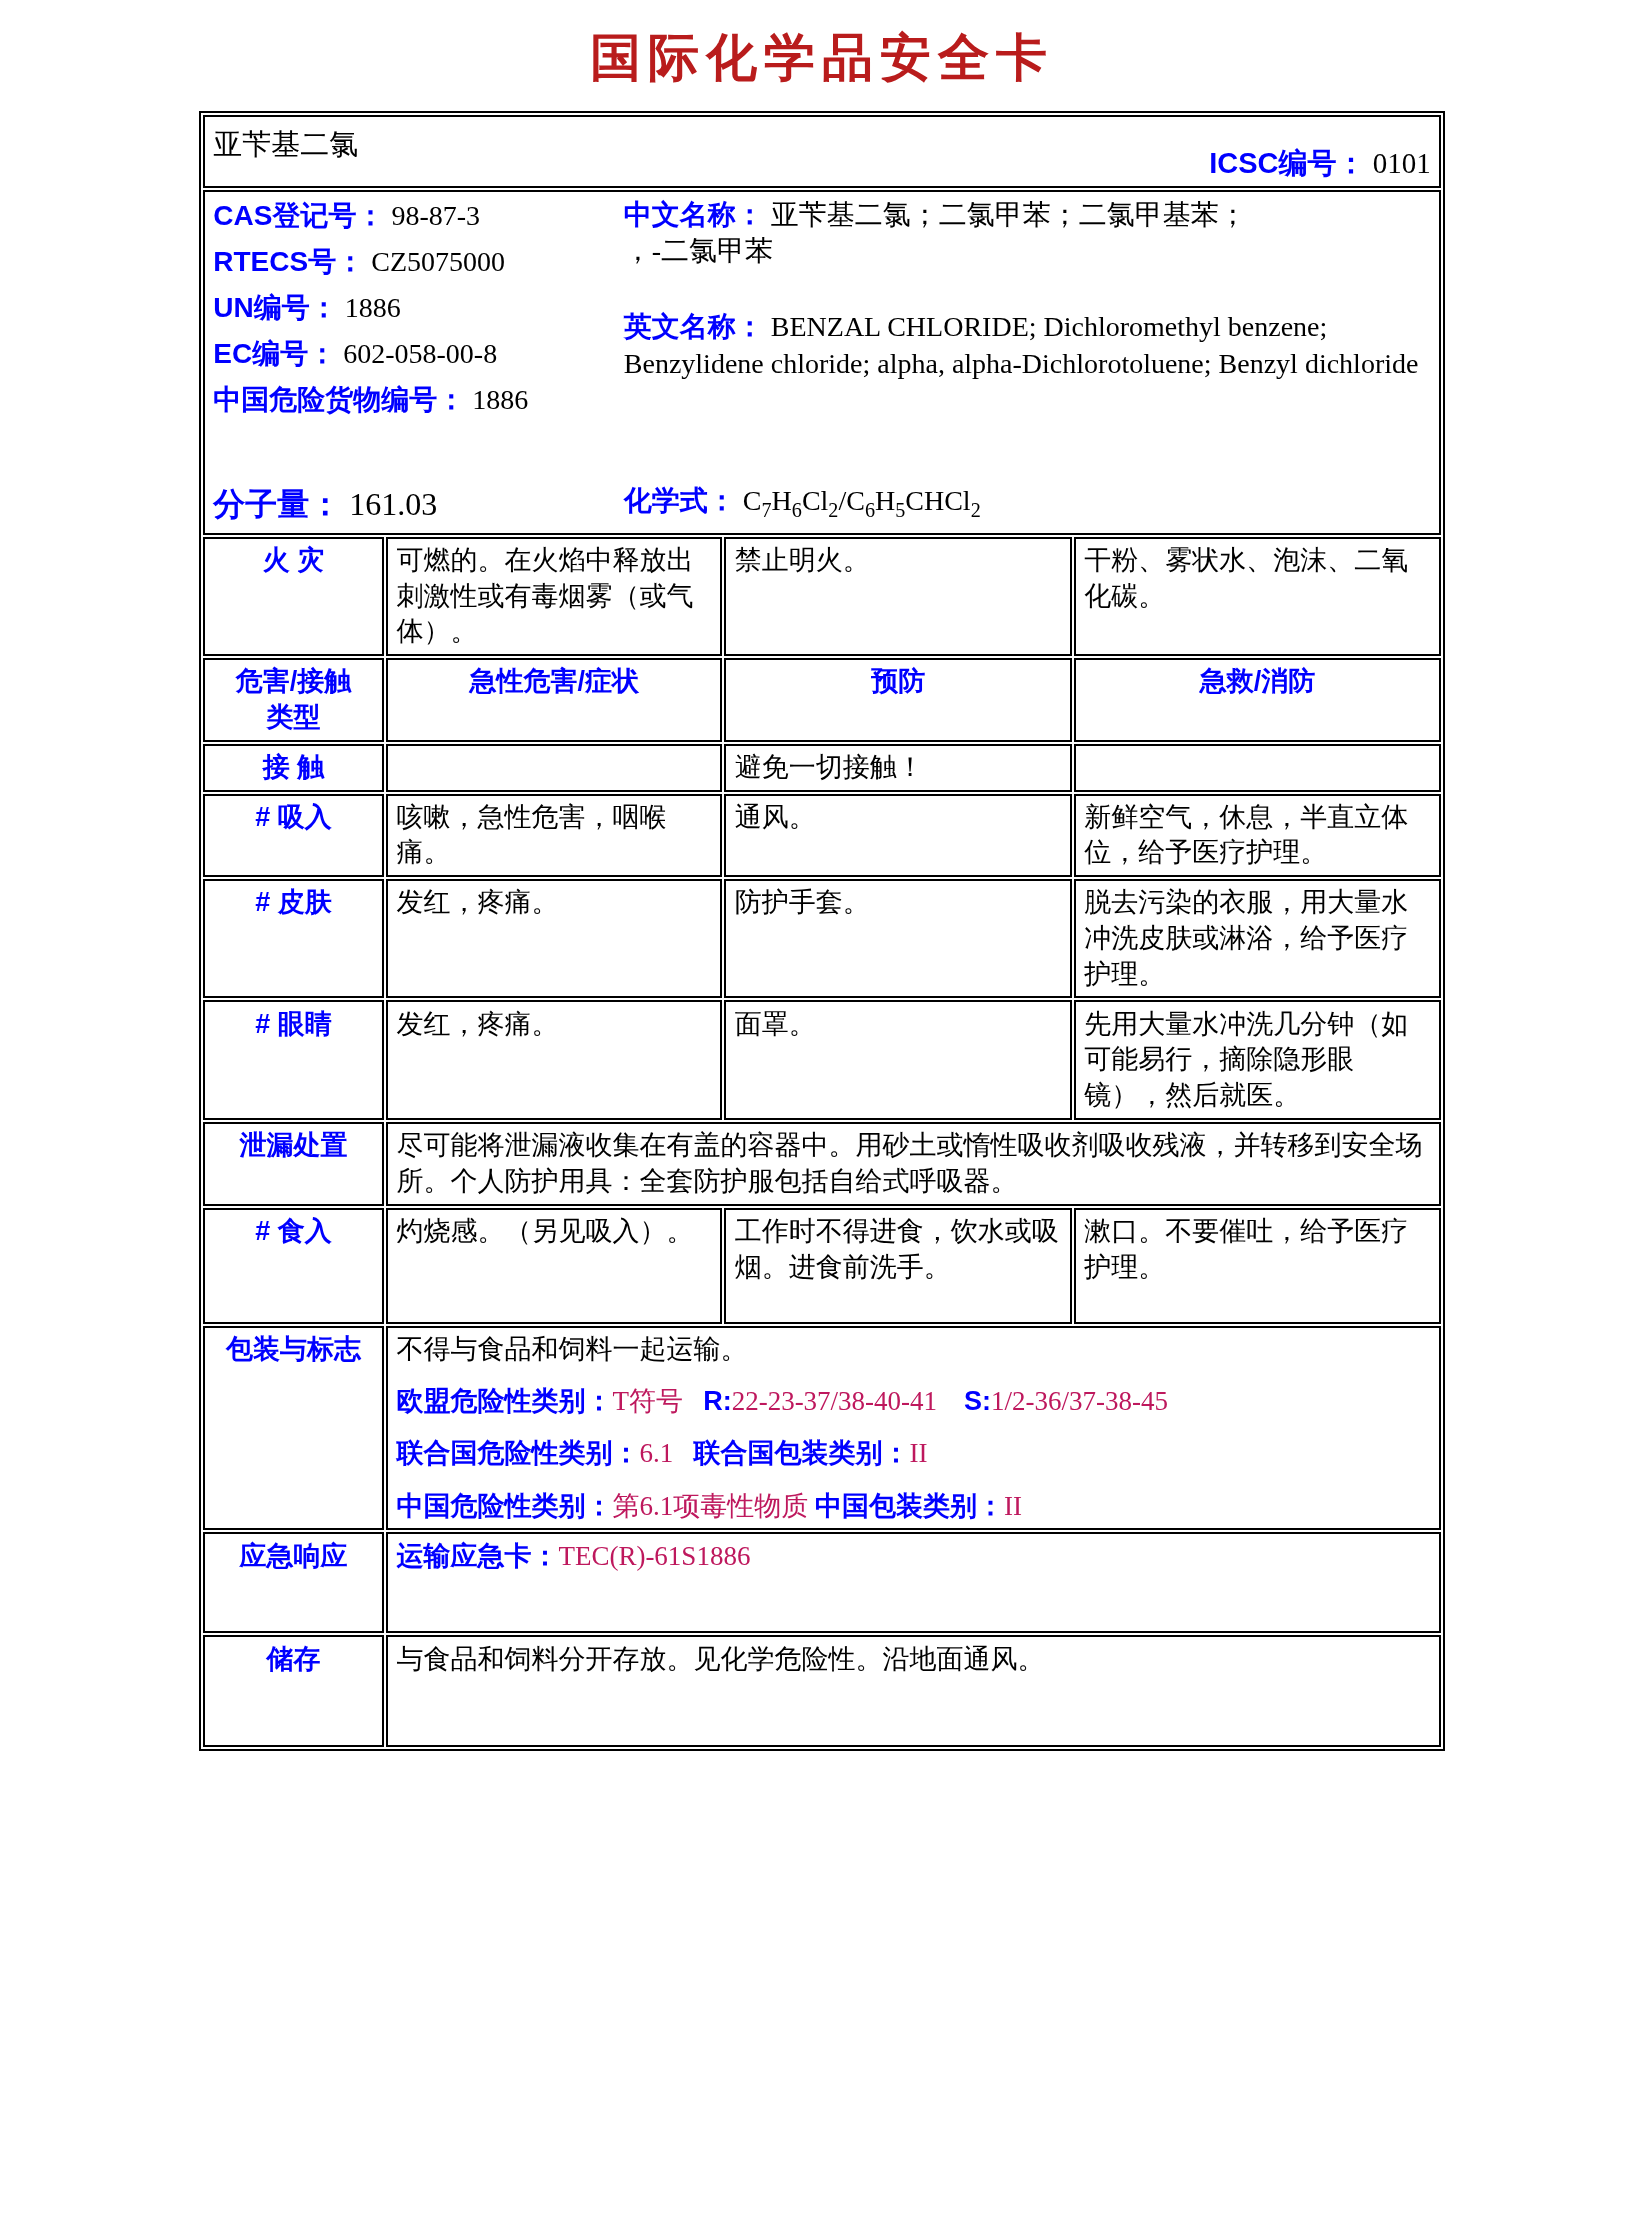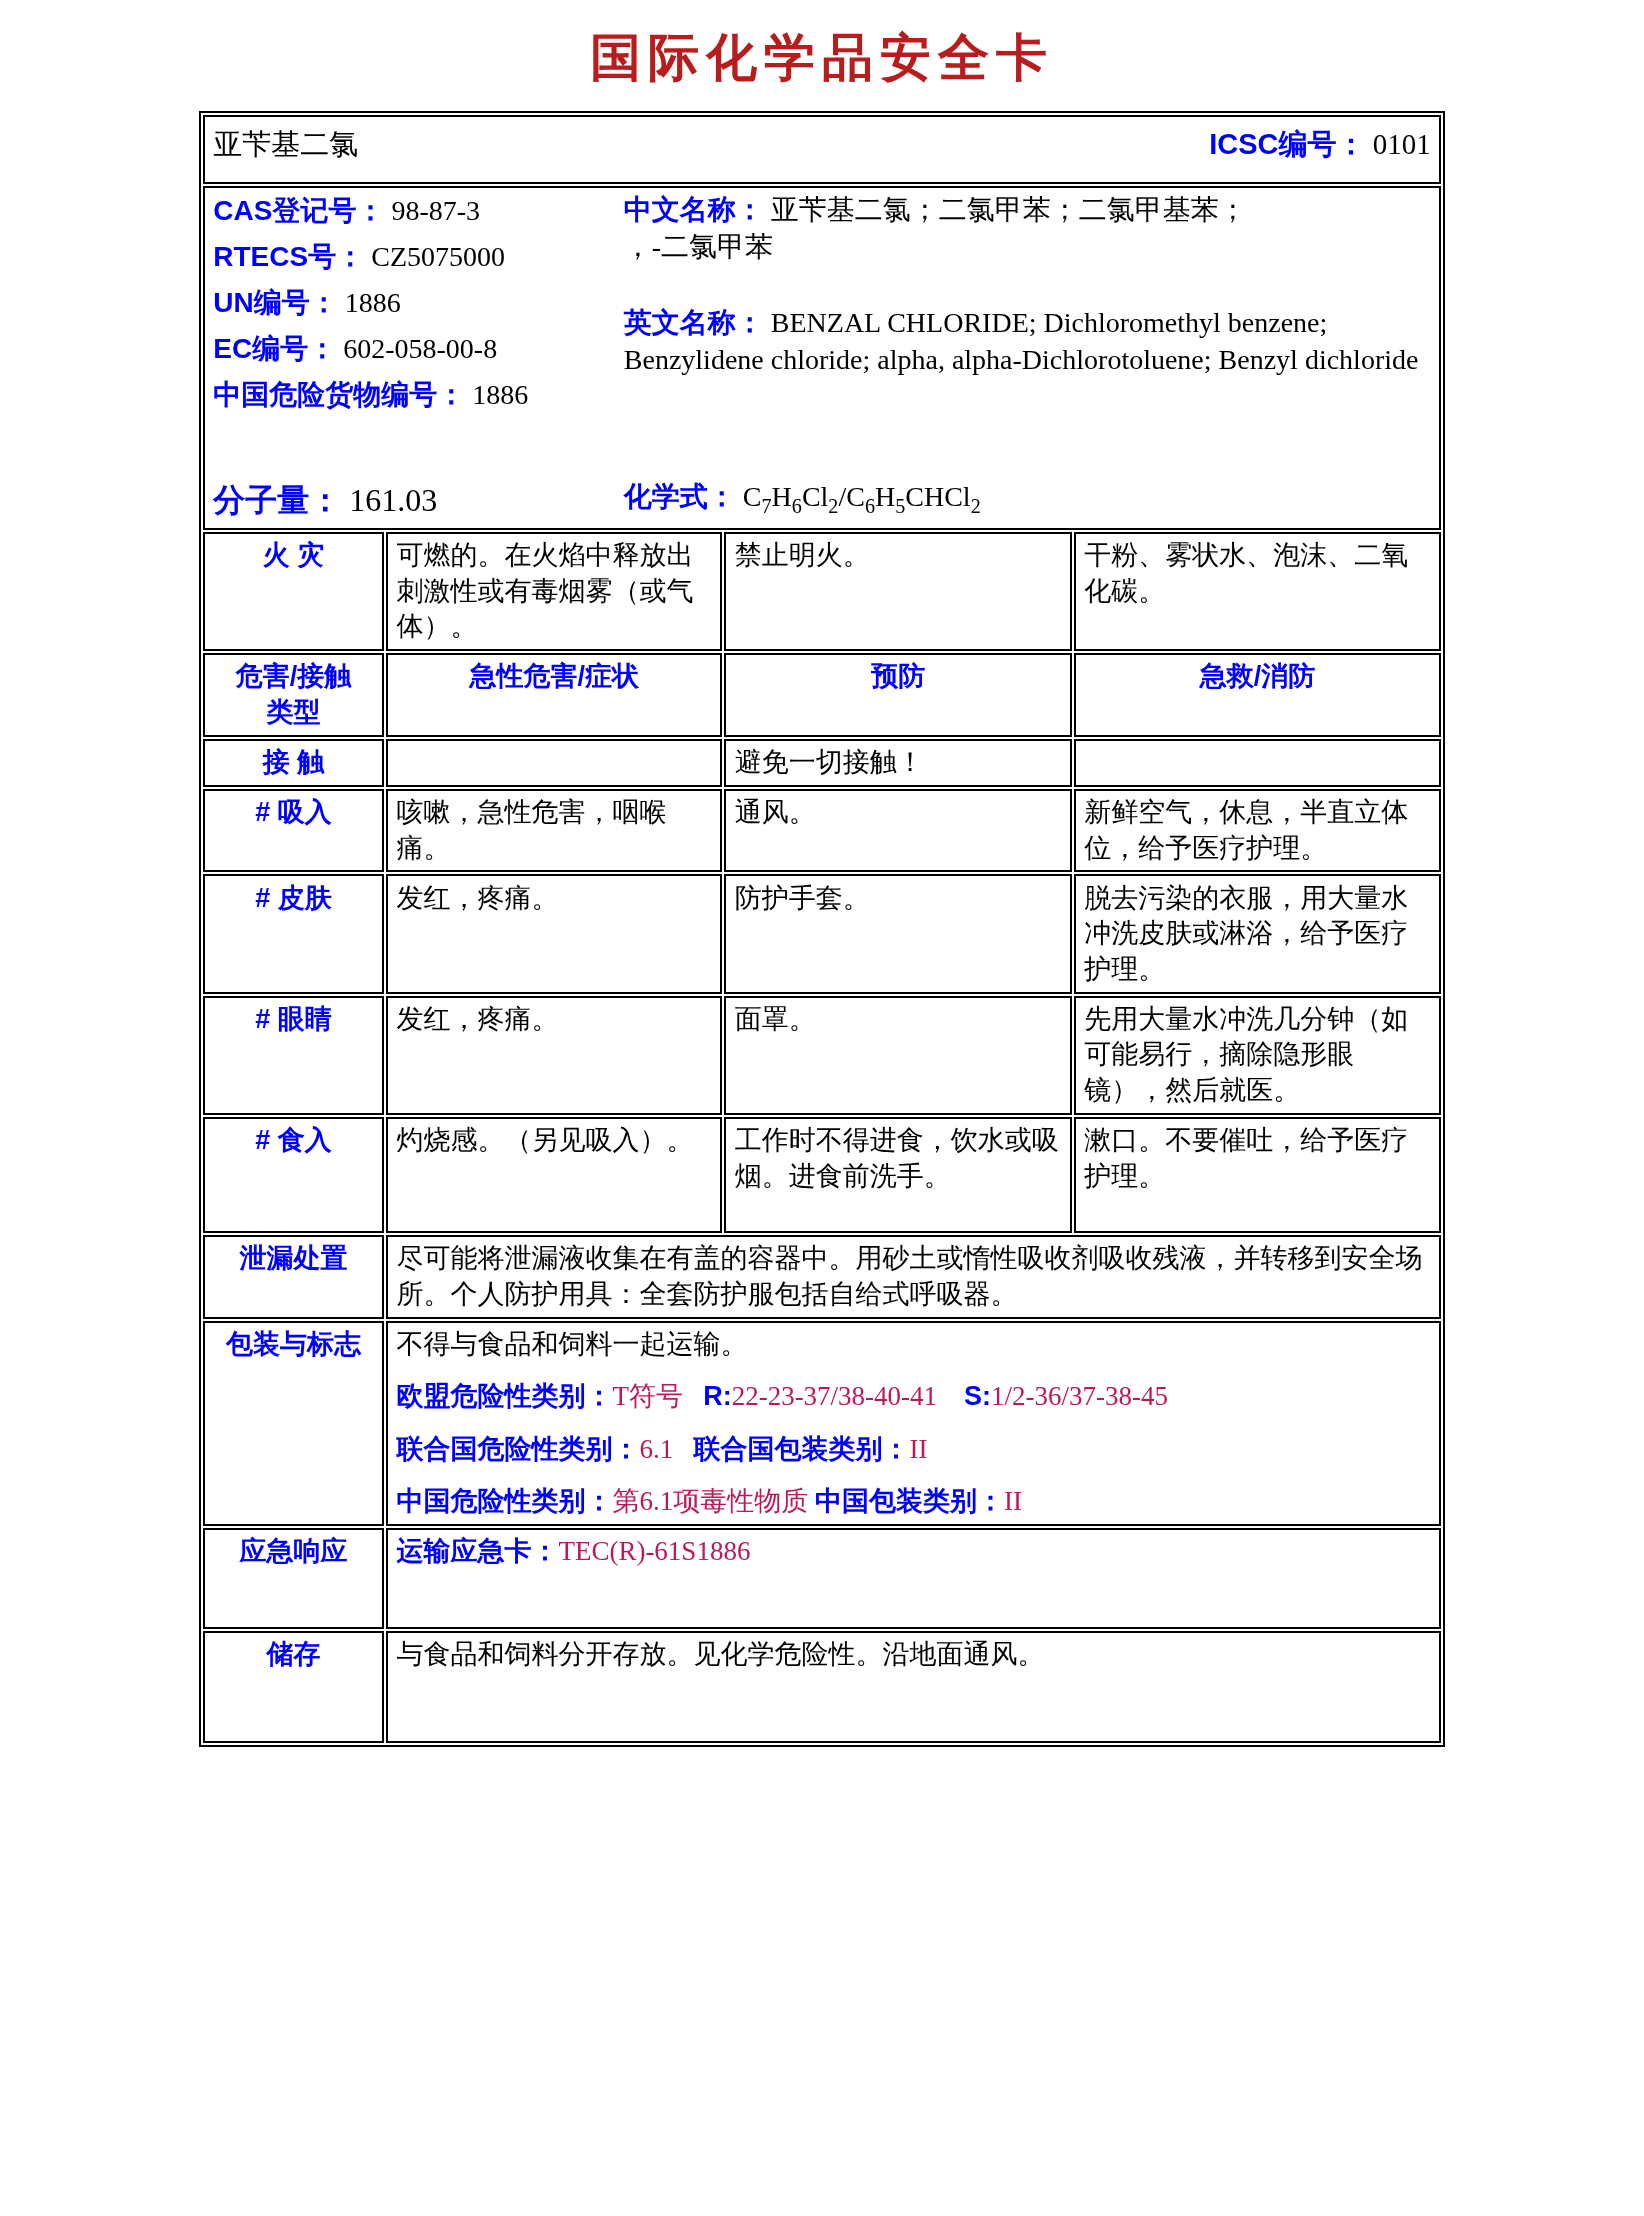--- a/index.html
+++ b/index.html
@@ -52,21 +52,21 @@
     color:#0000ff;
   }
   .pla{color:#be185d;}
 
   
   .cell-cardhead{vertical-align:top;}
   .cardhead{
     display:flex;justify-content:space-between;align-items:flex-start;
     padding-top:4.2px;font-size:29px;
   }
-  .cardhead .icsc-no{white-space:nowrap;}
+  .cardhead .icsc-no{white-space:nowrap;margin-top:19px;}
   .cardhead .icsc-no .lab{font-size:29px;}
 
   
   .info-grid{
     display:grid;
     grid-template-columns:405px 1fr;
     grid-template-rows:1fr auto;
     min-height:332px;
     column-gap:5.5px;
   }
@@ -216,30 +216,30 @@
         <td class="content">脱去污染的衣服，用大量水冲洗皮肤或淋浴，给予医疗护理。</td>
       </tr>
 
       <tr style="height:115px;">
         <td class="typecell"># 眼睛</td>
         <td class="content">发红，疼痛。</td>
         <td class="content">面罩。</td>
         <td class="content">先用大量水冲洗几分钟（如可能易行，摘除隐形眼镜），然后就医。</td>
       </tr>
 
+      <tr style="height:84px;">
+        <td class="typecell">泄漏处置</td>
+        <td colspan="3" class="content">尽可能将泄漏液收集在有盖的容器中。用砂土或惰性吸收剂吸收残液，并转移到安全场所。个人防护用具：全套防护服包括自给式呼吸器。</td>
+      </tr>
+
       <tr style="height:116px;">
         <td class="typecell"># 食入</td>
         <td class="content">灼烧感。（另见吸入）。</td>
         <td class="content">工作时不得进食，饮水或吸烟。进食前洗手。</td>
         <td class="content">漱口。不要催吐，给予医疗护理。</td>
-      </tr>
-
-      <tr style="height:84px;">
-        <td class="typecell">泄漏处置</td>
-        <td colspan="3" class="content">尽可能将泄漏液收集在有盖的容器中。用砂土或惰性吸收剂吸收残液，并转移到安全场所。个人防护用具：全套防护服包括自给式呼吸器。</td>
       </tr>
 
       <tr style="height:192px;">
         <td class="typecell">包装与标志</td>
         <td colspan="3" class="content">
           <div class="secline">不得与食品和饲料一起运输。</div>
           <div class="secline"><span class="lab">欧盟危险性类别：</span><span class="pla">T符号   </span><span class="lab">R:</span><span class="pla">22-23-37/38-40-41    </span><span class="lab">S:</span><span class="pla">1/2-36/37-38-45</span></div>
           <div class="secline"><span class="lab">联合国危险性类别：</span><span class="pla">6.1   </span><span class="lab">联合国包装类别：</span><span class="pla">II</span></div>
           <div class="secline"><span class="lab">中国危险性类别：</span><span class="pla">第6.1项毒性物质 </span><span class="lab">中国包装类别：</span><span class="pla">II</span></div>
         </td>

